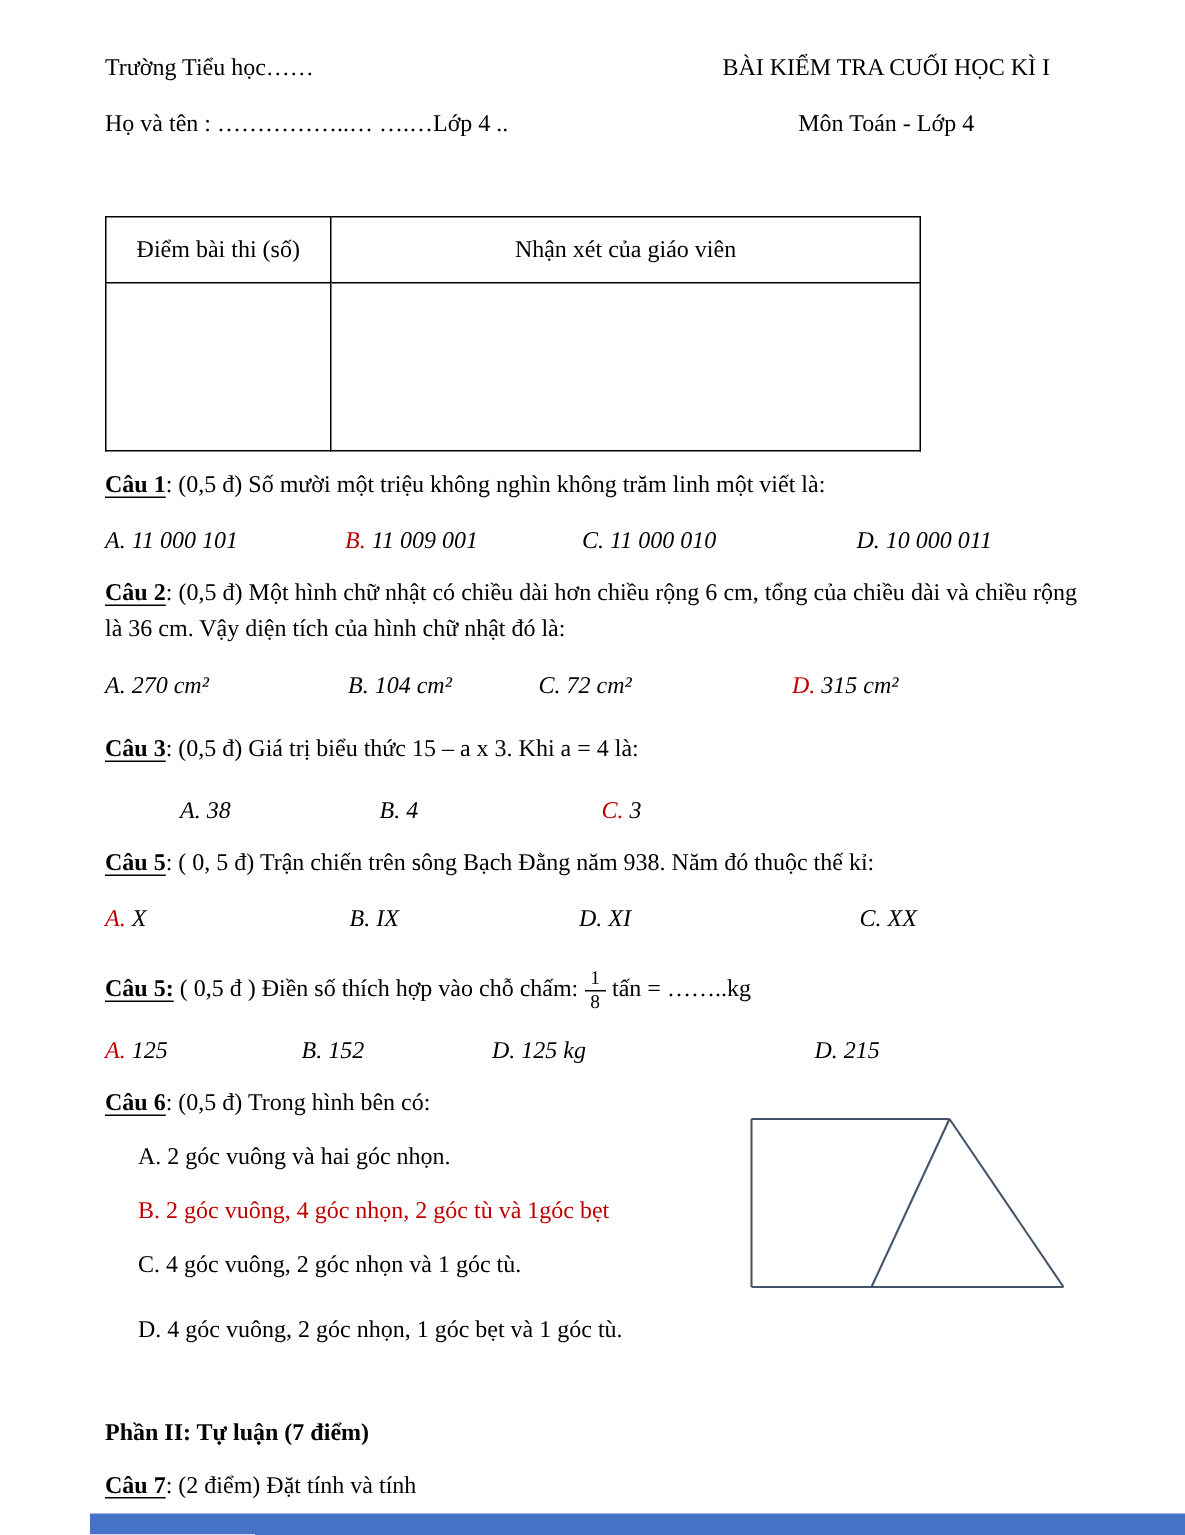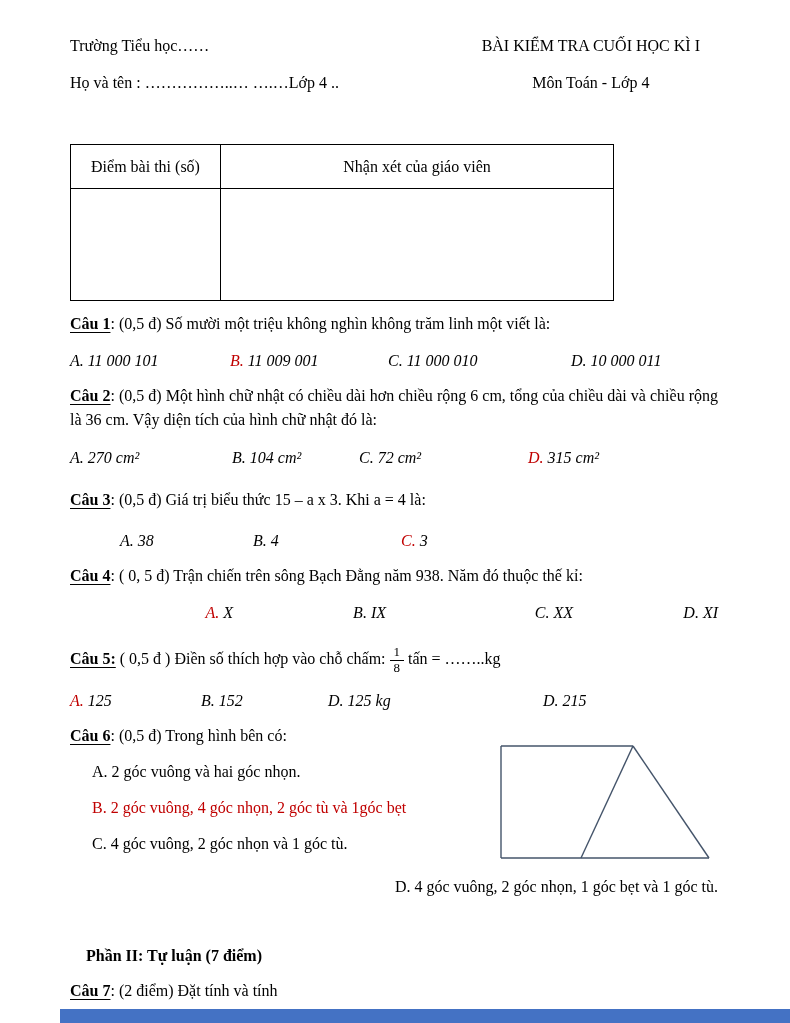--- a/index.html
+++ b/index.html
@@ -29,39 +29,39 @@
   .q { margin: 11px 0 0 0; }
   .q p { margin: 0; }
   .q2text { text-align: justify; }
   .qlabel { font-weight: bold; text-decoration: underline; text-underline-offset: 3px; text-align: center; }
   .red { color: #C00000; }
 
   .opts { display: grid; margin-top: 13px; font-style: italic; }
   .g1 { grid-template-columns: 160px 158px 183px 1fr; }
   .g2 { grid-template-columns: 162px 127px 169px 1fr; margin-top: 14px; }
   .g3 { grid-template-columns: 133px 148px 121px 1fr; padding-left: 50px; margin-top: 17px; }
-  .g4 { grid-template-columns: 163px 153px 187px 1fr; text-align: right; }
+  .g4 { grid-template-columns: 163px 153px 187px 1fr; }
   .g5 { grid-template-columns: 131px 127px 215px 1fr; }
 
   .sp3 { margin-top: 18px; }
   .sp5 { margin-top: 20px; }
 
   
   .frac { display: inline-flex; flex-direction: column; align-items: center;
           vertical-align: middle; font-size: 13px; line-height: 1.15; margin: 0 4px; }
   .frac .num { padding: 0 4px; border-bottom: 1px solid #000; }
   .frac .den { padding: 0 4px; }
 
   
   .q6-body { position: relative; min-height: 160px; }
   .figure { float: right; margin: -22px 0 0 10px; }
   .q6opt { padding-left: 22px; margin: 12px 0 0 0 !important; }
-  .q6opt.last { margin-top: 19px !important; text-align: right; }
+  .q6opt.last { margin-top: 19px !important; }
 
-  .part2-heading { font-weight: bold; margin: 24px 0 0 16px; }
+  .part2-heading { font-weight: bold; margin: 24px 0 0 0; }
 
   .footer-bar { position: absolute; bottom: 0; left: 60px; right: 0; height: 14px; background: #4472C4; }
 </style>
 </head>
 <body>
 
 <div class="page">
 
   <div class="doc-header">
     <div class="hdr-left">
@@ -111,26 +111,26 @@
   <div class="q sp3">
     <p><span class="qlabel">Câu 3</span><span>: (0,5 đ) Giá trị biểu thức 15 – a x 3. Khi a = 4 là:</span></p>
     <div class="opts g3">
       <span class="opt"><span>A.</span> <span>38</span></span>
       <span class="opt"><span>B.</span> <span>4</span></span>
       <span class="opt"><span class="red">C.</span> <span>3</span></span>
     </div>
   </div>
 
   <div class="q">
-    <p><span class="qlabel">Câu 4</span><span>: ( 0, 5 đ) Trận chiến trên sông Bạch Đằng năm 938. Năm đó thuộc thế kỉ:</span></p>
+    <p><span class="qlabel">Câu 5</span><span>: ( 0, 5 đ) Trận chiến trên sông Bạch Đằng năm 938. Năm đó thuộc thế kỉ:</span></p>
     <div class="opts g4">
       <span class="opt"><span class="red">A.</span> <span>X</span></span>
       <span class="opt"><span>B.</span> <span>IX</span></span>
+      <span class="opt"><span>D.</span> <span>XI</span></span>
       <span class="opt"><span>C.</span> <span>XX</span></span>
-      <span class="opt"><span>D.</span> <span>XI</span></span>
     </div>
   </div>
 
   <div class="q sp5">
     <p><span class="qlabel">Câu 5:</span><span> ( 0,5 đ ) Điền số thích hợp vào chỗ chấm:</span><span class="frac">
           <span class="num">1</span>
           <span class="den">8</span>
         </span><span>tấn = ……..kg</span></p>
     <div class="opts g5">
       <span class="opt"><span class="red">A.</span> <span>125</span></span>

